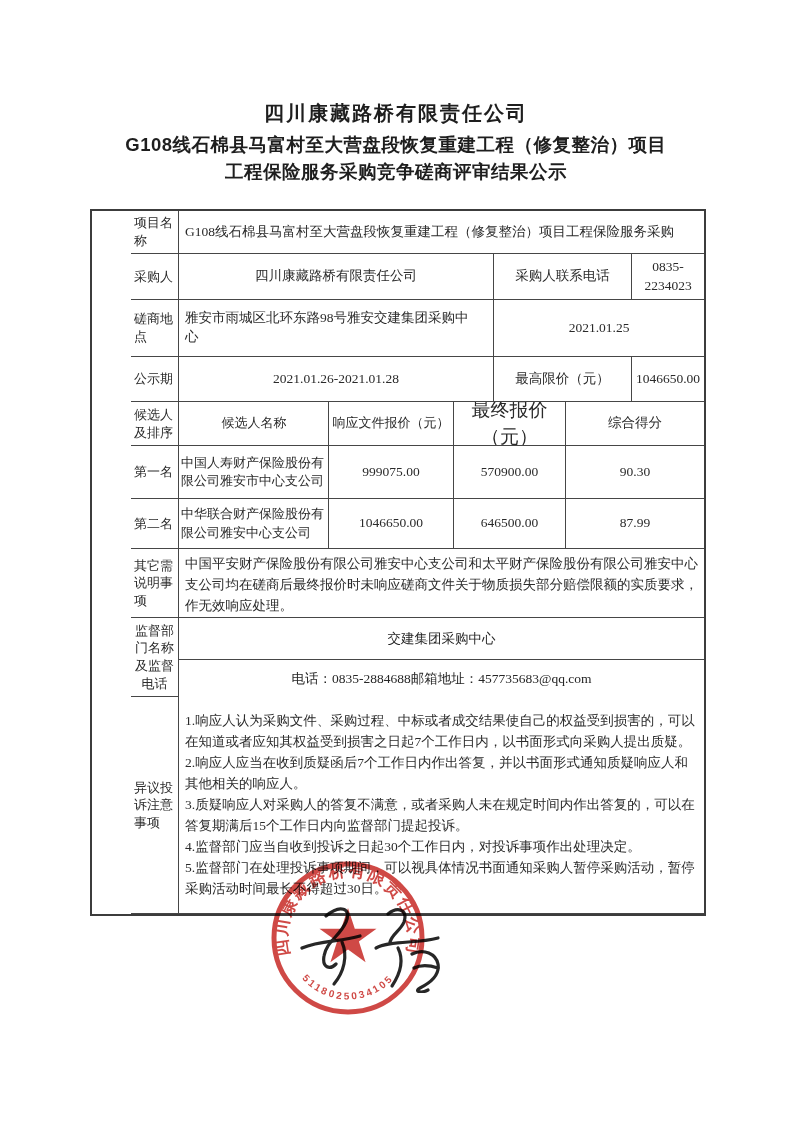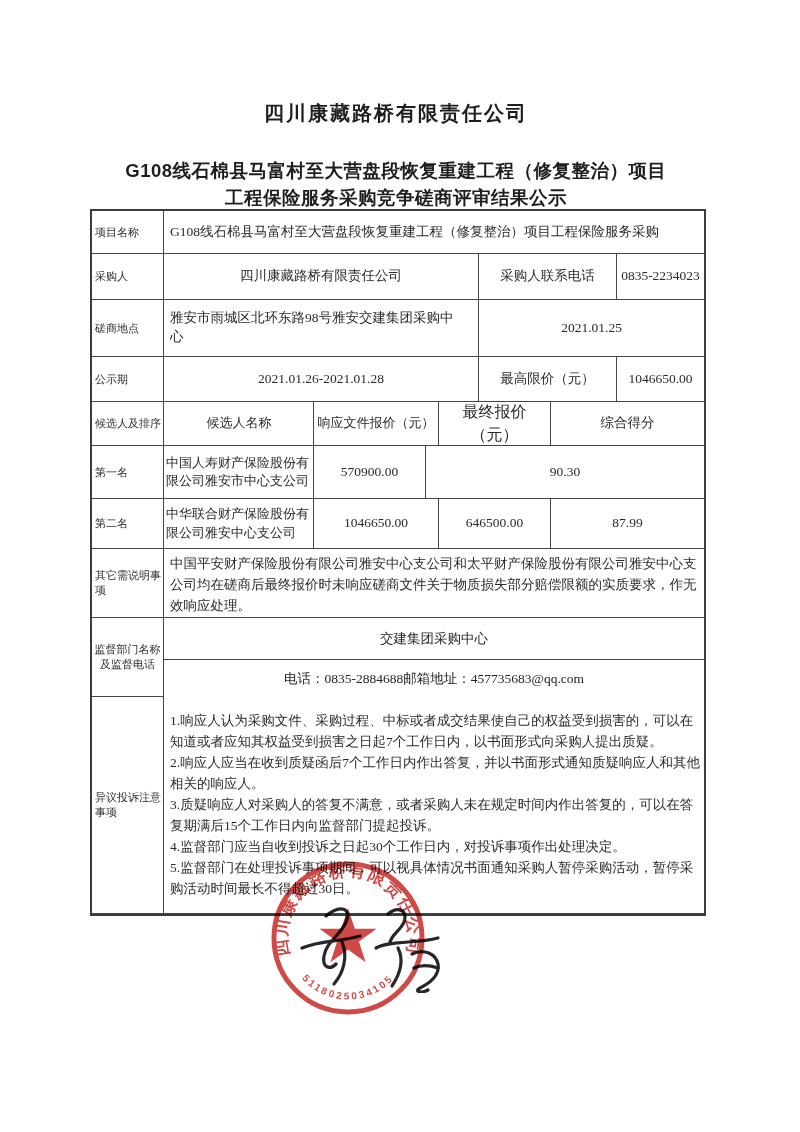--- a/index.html
+++ b/index.html
@@ -2,31 +2,31 @@
 <html><head>
 <meta charset="utf-8">
 <style>
   * { margin:0; padding:0; box-sizing:border-box; }
   html,body { width:800px; height:1132px; background:#ffffff; overflow:hidden; }
   body { position:relative; font-family:"Liberation Serif", serif; color:#262626; }
 
   .titles { position:absolute; left:90px; top:100px; width:612px; text-align:center;
             font-family:"Liberation Sans", sans-serif; color:#1e1e1e; }
   .main-title { font-size:20px; font-weight:bold; letter-spacing:2px; }
-  .sub-title  { font-size:18.5px; font-weight:bold; letter-spacing:0.5px; line-height:27px; margin-top:30px; }
+  .sub-title  { font-size:18.5px; font-weight:bold; letter-spacing:0.5px; line-height:27px; margin-top:4px; }
   .sub-title div { white-space:nowrap; }
 
   .tbl { position:absolute; left:90px; top:209px; width:616px; border:2px solid #3c3c3c; background:transparent; }
   .row { display:flex; width:612px; }
   .cell { border-right:1.5px solid #464646; border-bottom:1.5px solid #464646;
           display:flex; align-items:center; font-size:13.5px; line-height:1.4;
           color:#2a2a2a; overflow:hidden; }
   .cell.last { border-right:none; }
   .row.lastrow .cell { border-bottom:none; }
-  .lab { width:72px; flex:none; padding:1px 1px 1px 3px; font-size:11px; line-height:1.35; }
+  .lab { width:48px; flex:none; padding:1px 1px 1px 3px; font-size:13px; line-height:1.35;margin-left:39px; }
   .lab.center { justify-content:center; text-align:center; padding:1px; }
   .c-left   { justify-content:flex-start; text-align:left; padding-left:6px; padding-right:14px; }
   .c-center { justify-content:center; text-align:center; padding:0 2px; }
 
   
   .w-val  { width:315px; flex:none; }
   .w-lab2 { width:138px; flex:none; }
   .w-val2 { flex:1; }
 
   
@@ -88,27 +88,28 @@
     <div class="cell lab">公示期</div>
     <div class="cell c-center w-val">2021.01.26-2021.01.28</div>
     <div class="cell c-center w-lab2">最高限价（元）</div>
     <div class="cell c-center w-val2 last">1046650.00</div>
   </div>
 
   <div class="row h44">
     <div class="cell lab">候选人及排序</div>
     <div class="cell c-center w-name">候选人名称</div>
     <div class="cell c-center w-bid" style="font-size:13px">响应文件报价（元）</div>
-    <div class="cell c-center w-final" style="font-size:16px">最终报价（元）</div>
+    <div class="cell c-center w-final" style="font-size:19px">最终报价（元）</div>
     <div class="cell c-center w-score last">综合得分</div>
   </div>
 
   <div class="row h53">
     <div class="cell lab">第一名</div>
     <div class="cell w-name">中国人寿财产保险股份有限公司雅安市中心支公司</div>
+    <div class="cell c-center w-bid">999075.00</div>
     <div class="cell c-center w-final">570900.00</div>
     <div class="cell c-center w-score last">90.30</div>
   </div>
 
   <div class="row h50">
     <div class="cell lab">第二名</div>
     <div class="cell w-name">中华联合财产保险股份有限公司雅安中心支公司</div>
     <div class="cell c-center w-bid">1046650.00</div>
     <div class="cell c-center w-final">646500.00</div>
     <div class="cell c-center w-score last">87.99</div>

